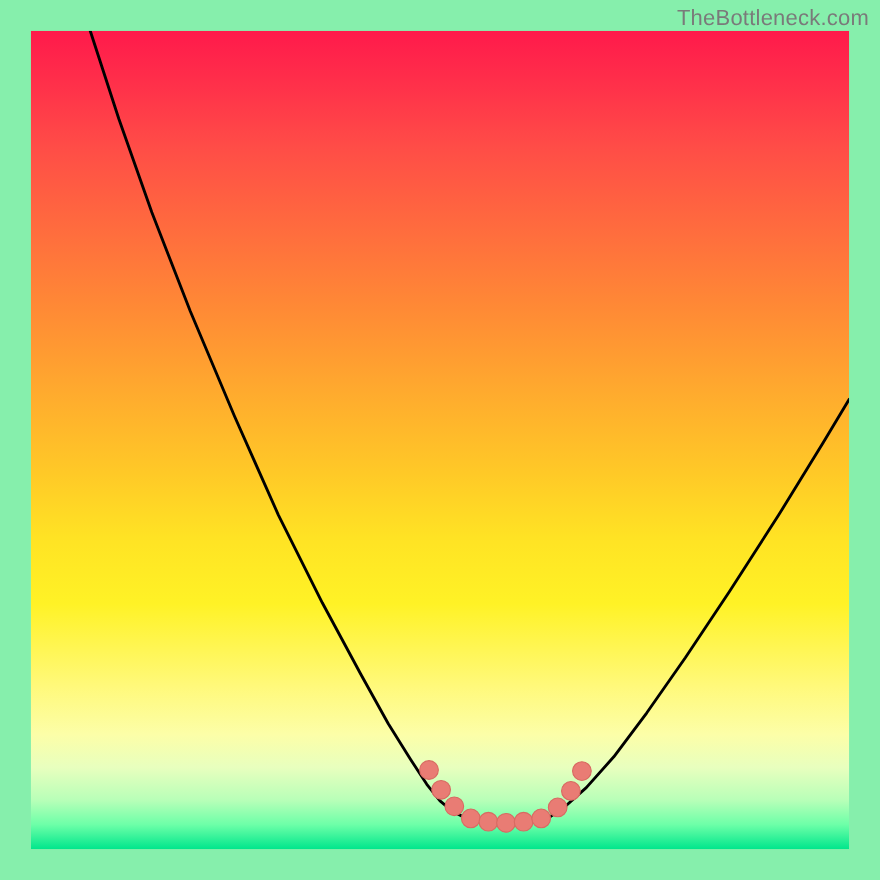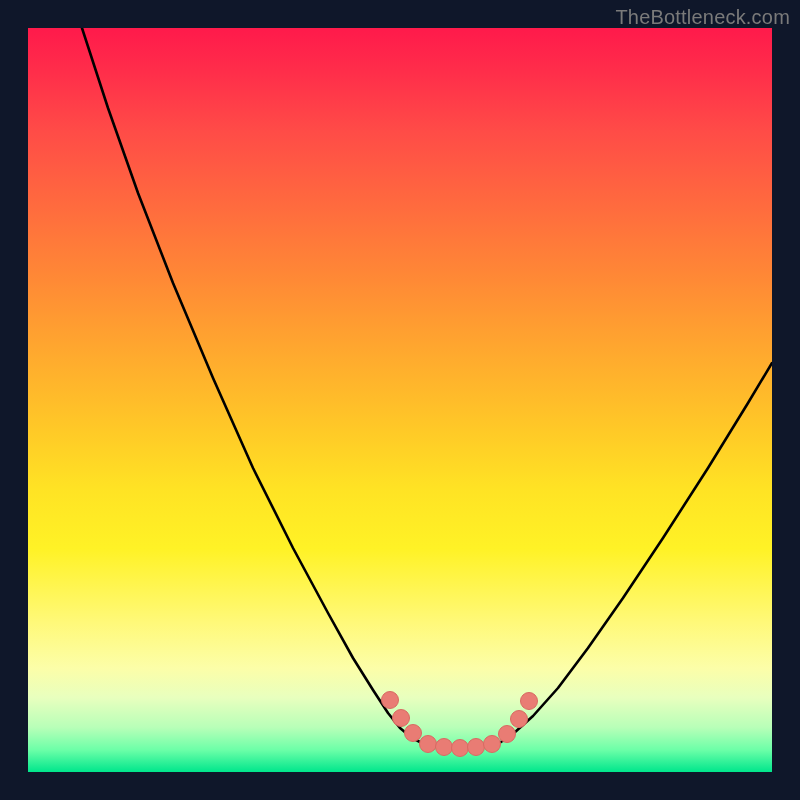--- a/index.html
+++ b/index.html
@@ -7,21 +7,21 @@
     padding: 0;
     width: 800px;
     height: 800px;
     overflow: hidden;
     background: #000;
     font-family: Arial, Helvetica, sans-serif;
   }
   .frame {
     position: absolute;
     inset: 0;
-    background: #0f172a;
+    background: #86efac;
   }
   .plot {
     position: absolute;
     left: 28px;
     top: 28px;
     width: 744px;
     height: 744px;
     overflow: hidden;
   }
   .gradient {

